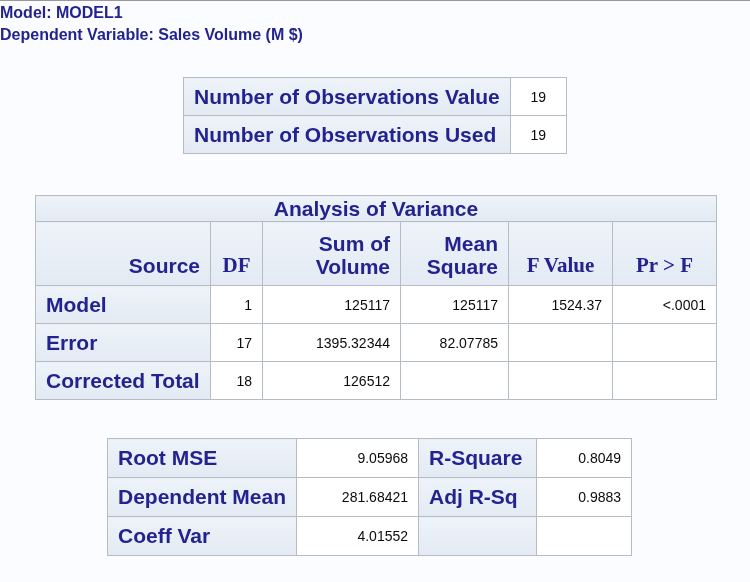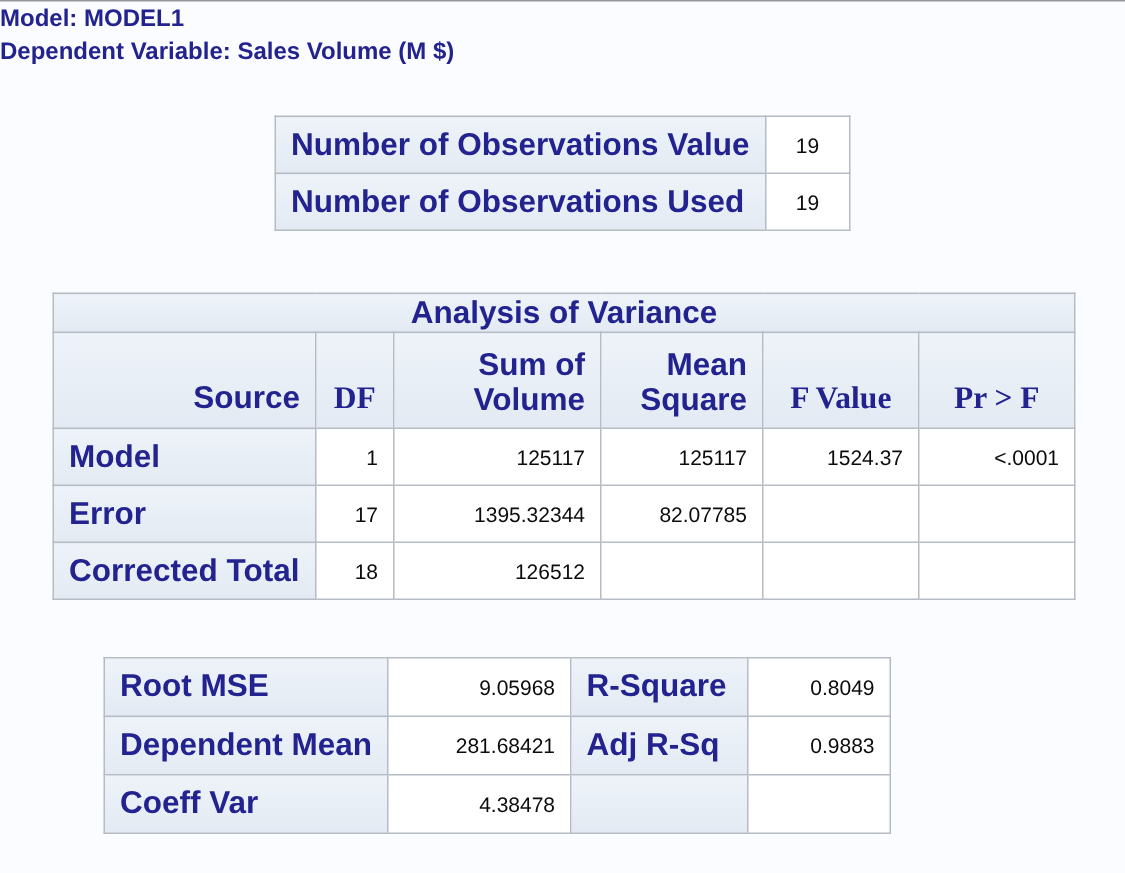--- a/index.html
+++ b/index.html
@@ -67,21 +67,21 @@
     padding-bottom:7px;
   }
   .anova-table .data-row td { height:38px; }
   .hdr-left   { text-align:right; }
   .hdr-center { text-align:center;font-family:Liberation Serif, serif; }
   .hdr-right  { text-align:right; white-space:normal; line-height:23px; }
   .c-source {width:175px;} .c-df {width:52px;} .c-ss {width:138px;}
   .c-ms {width:108px;} .c-fv {width:104px;} .c-pf {width:104px;}
 
   
-  .fit-table { margin:38px 0 0 69px; }
+  .fit-table { margin:38px 0 0 107px; }
   .fit-table td { height:39px; }
   .f-l1 {width:186px;} .f-v1 {width:122px;} .f-l2 {width:118px;} .f-v2 {width:95px;}
 </style>
 </head>
 <body>
 
 <div class="page">
 
   <div class="titles">
     <div>Model: MODEL1</div>
@@ -164,20 +164,20 @@
       <td class="val">0.8049</td>
     </tr>
     <tr>
       <td class="lab">Dependent Mean</td>
       <td class="val">281.68421</td>
       <td class="lab">Adj R-Sq</td>
       <td class="val">0.9883</td>
     </tr>
     <tr>
       <td class="lab">Coeff Var</td>
-      <td class="val">4.38478</td>
+      <td class="val">4.01552</td>
       <td class="lab"></td>
       <td class="val"></td>
     </tr>
   </tbody>
     </table>
 
 </div>
 
 </body></html>

